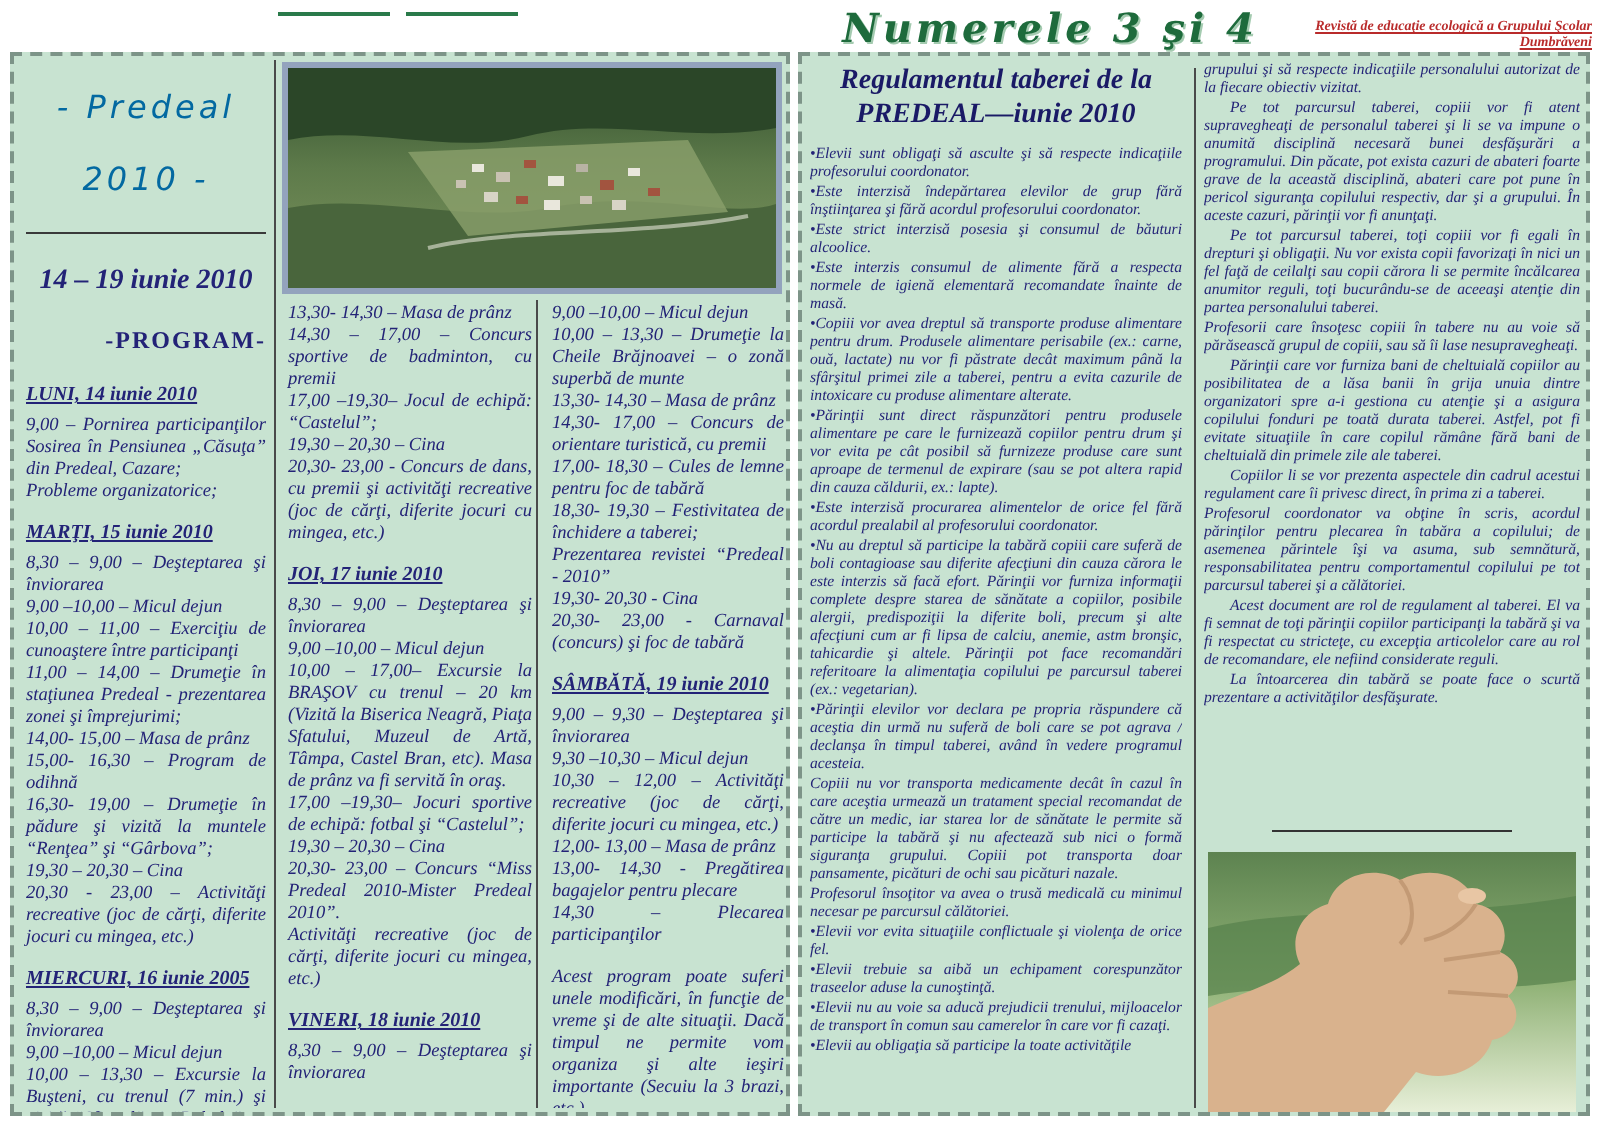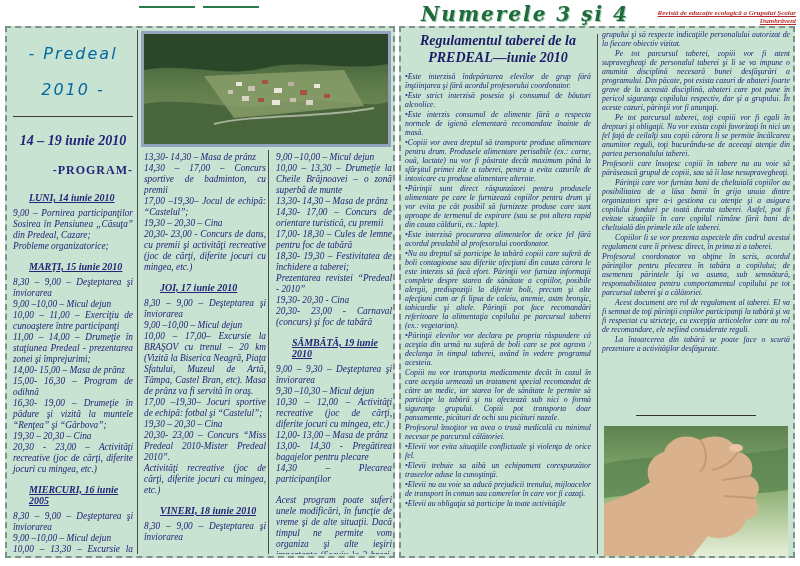--- a/index.html
+++ b/index.html
@@ -32,21 +32,21 @@
   .lp-col2{position:absolute;left:134px;top:124px;width:122px;height:402px;padding:0 3px;overflow:hidden;}
   .lp-col3{position:absolute;left:266px;top:124px;width:116px;height:402px;padding:0 3px;overflow:hidden;}
 
   .script-title{font-family:"DejaVu Sans", sans-serif;font-style:italic;font-size:16px;line-height:28px;
                 color:#0369a1;text-align:center;letter-spacing:2px;margin-top:8px;}
   .col1-rule{border:none;border-top:1px solid #3a3a3a;margin:12px 0 0 0;}
   .date-range{font-weight:bold;font-style:italic;font-size:14px;text-align:center;margin-top:16px;color:#232377;}
   .program-label{font-weight:bold;font-size:12px;text-align:right;margin-top:14px;letter-spacing:1px;color:#232377;}
 
   .lp-txt{font-size:9.3px;line-height:11px;font-style:italic;text-align:justify;white-space:pre-line;margin:0 0 2px 0;}
-  .dayhead{font-size:10px;font-weight:bold;font-style:italic;text-decoration:underline;margin:9px 0 5px 16px;}
+  .dayhead{font-size:10px;font-weight:bold;font-style:italic;text-decoration:underline;margin:9px 0 5px 0;}
   .lp-col1 .first{margin-top:14px;}
 
   
   .rp-title{position:absolute;left:4px;top:4px;width:186px;text-align:center;font-weight:bold;font-style:italic;
             font-size:14px;line-height:17px;color:#1a1a66;}
   .rp-col1{position:absolute;left:4px;top:44px;width:186px;height:482px;overflow:hidden;}
   .rp-sep{left:196px;top:6px;height:520px;}
   .rp-col2{position:absolute;left:201px;top:2px;width:188px;height:528px;}
   .rp-col2-text{height:380px;overflow:hidden;}
   .rp-txt{font-size:7.8px;line-height:9px;font-style:italic;text-align:justify;margin:0 0 1px 0;}
@@ -173,20 +173,21 @@
 </div>
 
 <div class="page page-right">
 
   <div class="rp-title">
     <div>Regulamentul taberei de la</div>
     <div>PREDEAL—iunie 2010</div>
   </div>
 
   <div class="rp-col1">
+    <p class="rp-txt">•Elevii sunt obligaţi să asculte şi să respecte indicaţiile profesorului coordonator.</p>
     <p class="rp-txt">•Este interzisă îndepărtarea elevilor de grup fără înştiinţarea şi fără acordul profesorului coordonator.</p>
     <p class="rp-txt">•Este strict interzisă posesia şi consumul de băuturi alcoolice.</p>
     <p class="rp-txt">•Este interzis consumul de alimente fără a respecta normele de igienă elementară recomandate înainte de masă.</p>
     <p class="rp-txt">•Copiii vor avea dreptul să transporte produse alimentare pentru drum. Produsele alimentare perisabile (ex.: carne, ouă, lactate) nu vor fi păstrate decât maximum până la sfârşitul primei zile a taberei, pentru a evita cazurile de intoxicare cu produse alimentare alterate.</p>
     <p class="rp-txt">•Părinţii sunt direct răspunzători pentru produsele alimentare pe care le furnizează copiilor pentru drum şi vor evita pe cât posibil să furnizeze produse care sunt aproape de termenul de expirare (sau se pot altera rapid din cauza căldurii, ex.: lapte).</p>
     <p class="rp-txt">•Este interzisă procurarea alimentelor de orice fel fără acordul prealabil al profesorului coordonator.</p>
     <p class="rp-txt">•Nu au dreptul să participe la tabără copiii care suferă de boli contagioase sau diferite afecţiuni din cauza cărora le este interzis să facă efort. Părinţii vor furniza informaţii complete despre starea de sănătate a copiilor, posibile alergii, predispoziţii la diferite boli, precum şi alte afecţiuni cum ar fi lipsa de calciu, anemie, astm bronşic, tahicardie şi altele. Părinţii pot face recomandări referitoare la alimentaţia copilului pe parcursul taberei (ex.: vegetarian).</p>
     <p class="rp-txt">•Părinţii elevilor vor declara pe propria răspundere că aceştia din urmă nu suferă de boli care se pot agrava / declanşa în timpul taberei, având în vedere programul acesteia.</p>
     <p class="rp-txt">Copiii nu vor transporta medicamente decât în cazul în care aceştia urmează un tratament special recomandat de către un medic, iar starea lor de sănătate le permite să participe la tabără şi nu afectează sub nici o formă siguranţa grupului. Copiii pot transporta doar pansamente, picături de ochi sau picături nazale.</p>
     <p class="rp-txt">Profesorul însoţitor va avea o trusă medicală cu minimul necesar pe parcursul călătoriei.</p>

